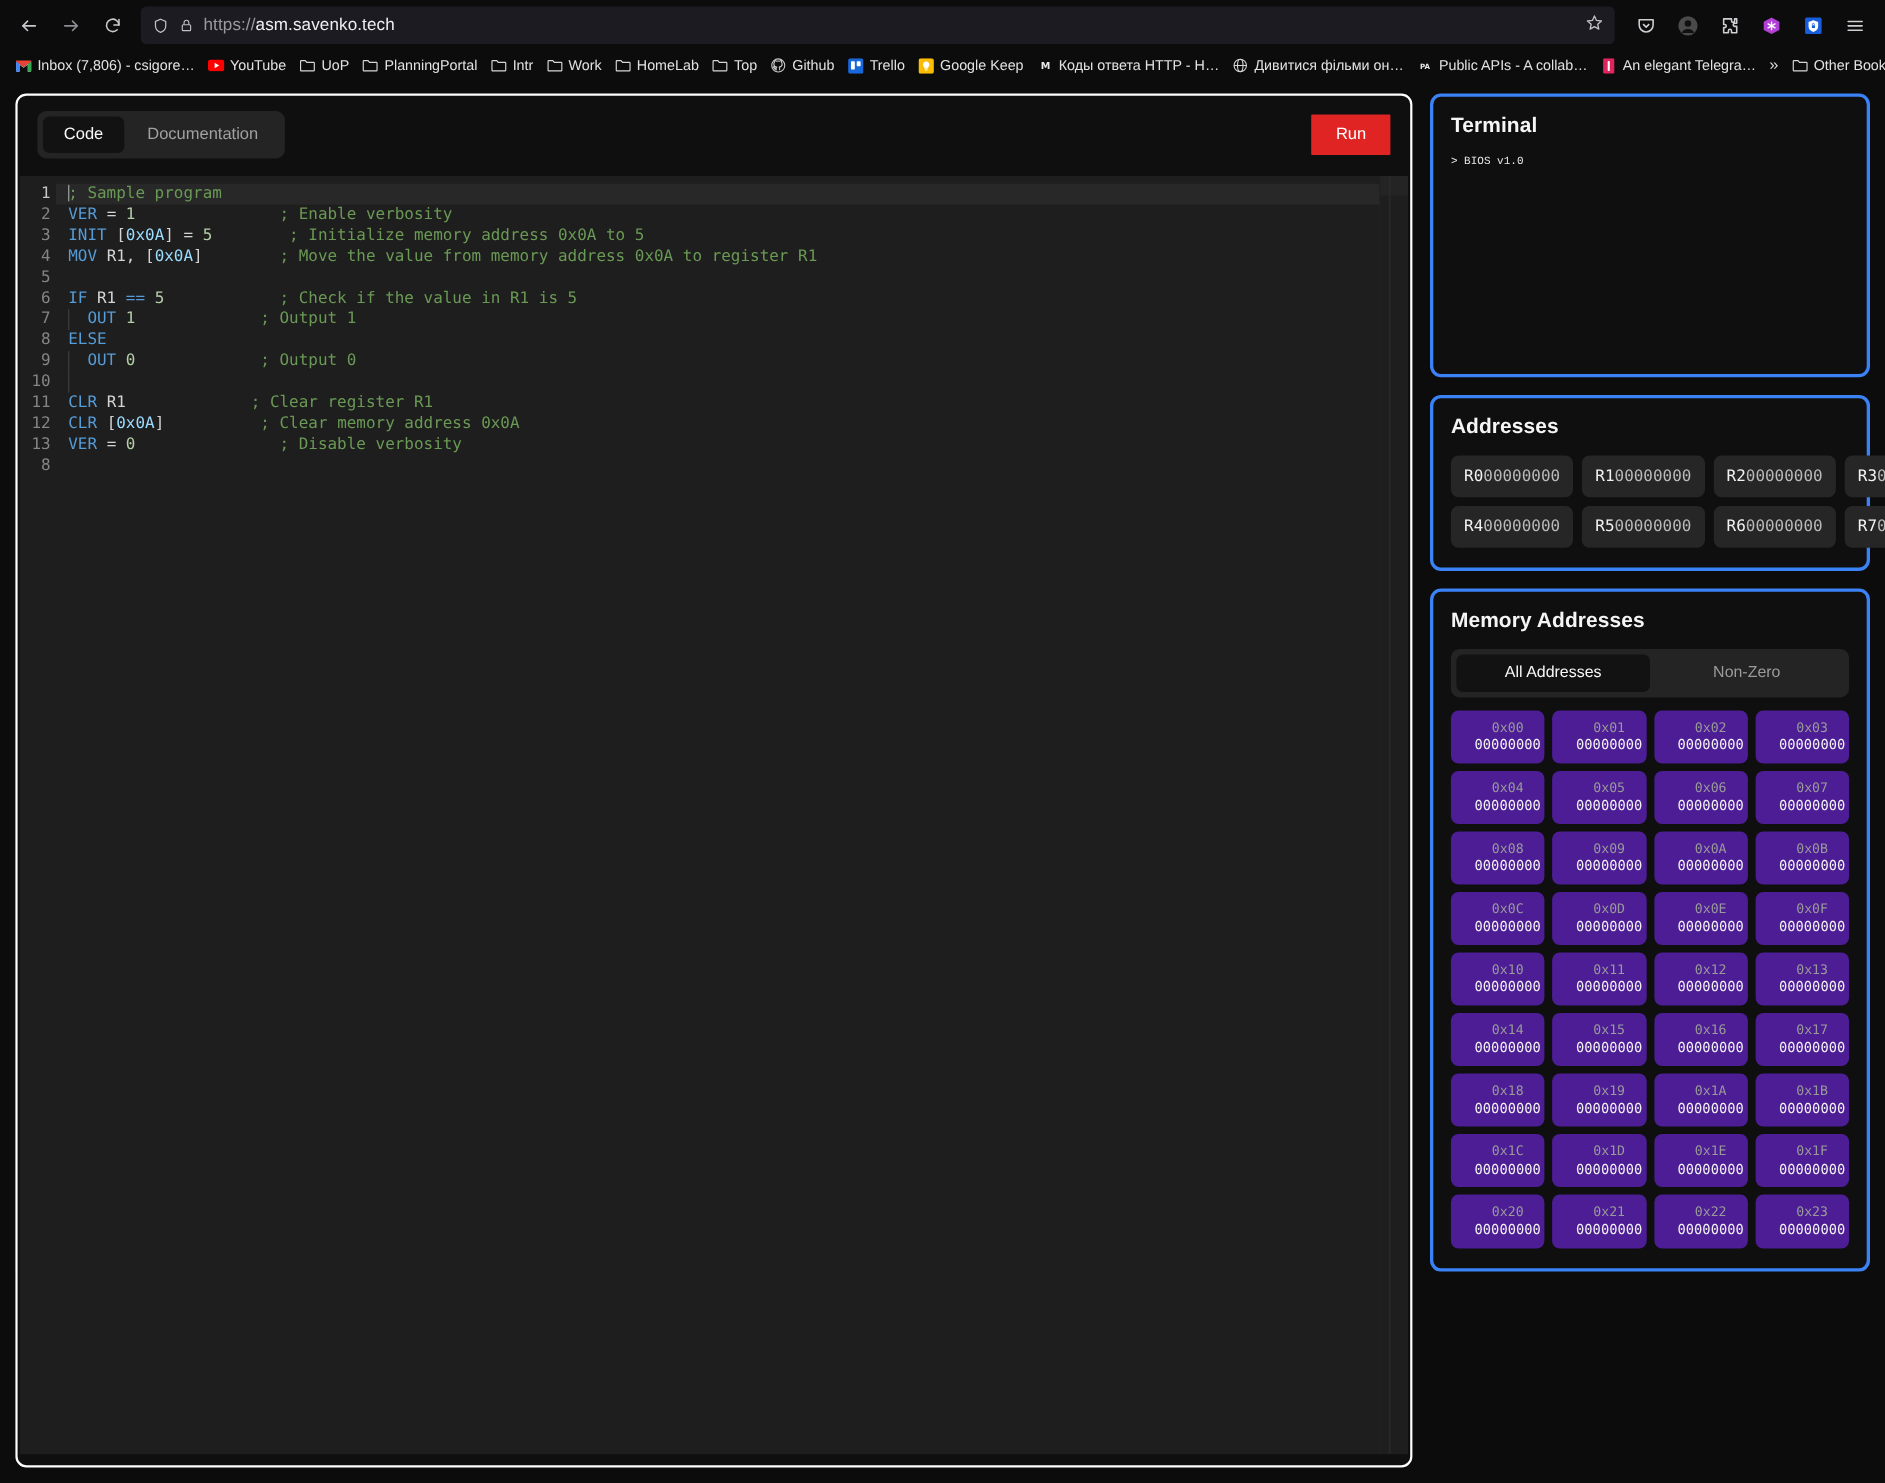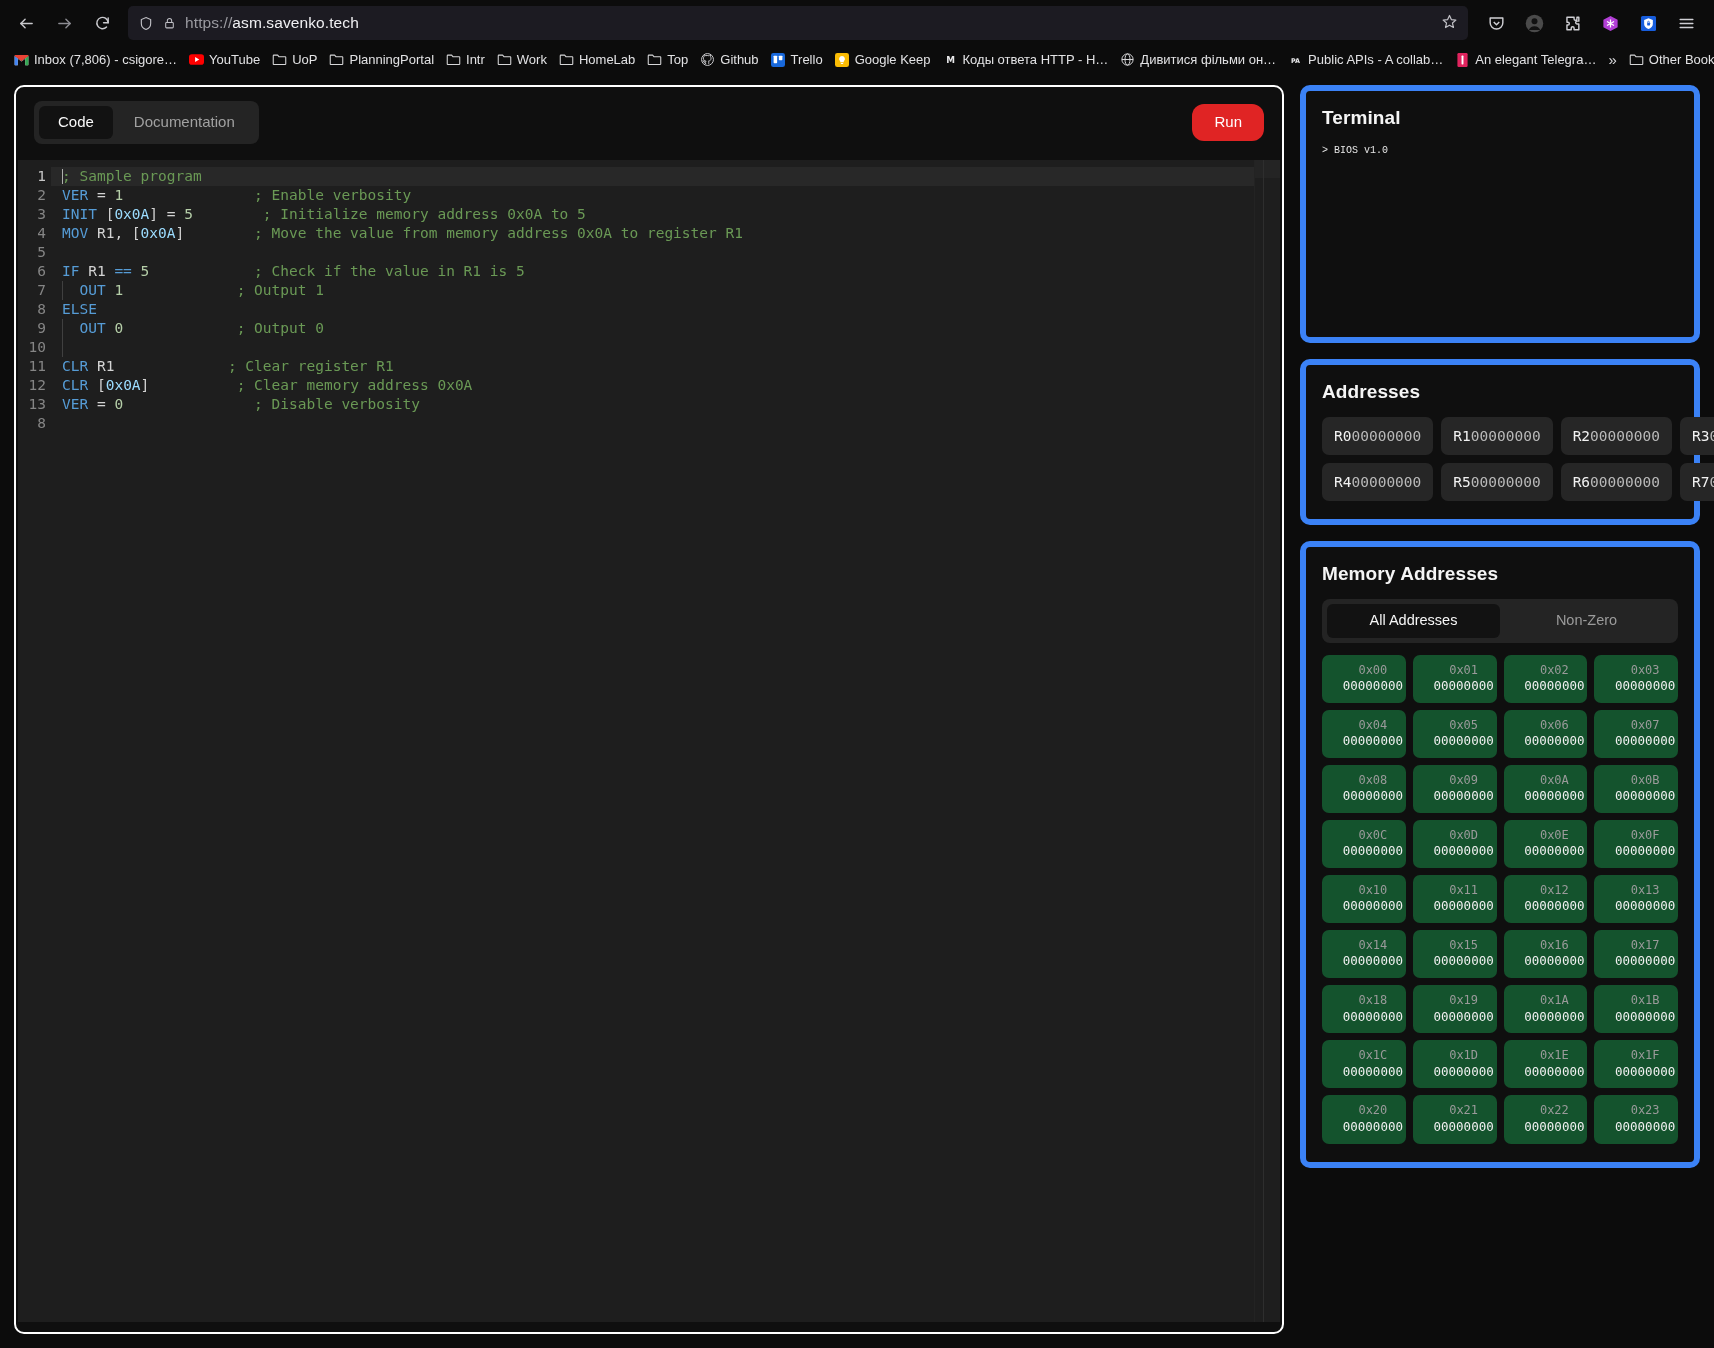--- a/index.html
+++ b/index.html
@@ -117,21 +117,21 @@
   }
   .tab.active {
     background: #121212;
     color: #fafafa;
   }
   .run-btn {
     background: #e02424;
     color: #ffffff;
     font-size: 15px;
     padding: 10px 22px;
-    border-radius: 12px;
+    border-radius: 1px;
     border: none;
     line-height: 1.1;
   }
   .code-wrap {
     flex: 1;
     margin: 6px 2px 10px 2px;
     background: #1e1e1e;
     position: relative;
     overflow: hidden;
     display: flex;
@@ -205,21 +205,21 @@
 
   
   .sidebar {
     width: 400px;
     display: flex; flex-direction: column;
     gap: 16px;
     flex: none;
   }
   .card {
     background: #0f0f0f;
-    border: 6px solid #3b82f6;
+    border: 3px solid #3b82f6;
     border-radius: 10px;
     padding: 16px 16px 18px 16px;
   }
   .card-title {
     font-size: 19px;
     font-weight: bold;
     color: #f5f5f5;
     margin-bottom: 14px;
     letter-spacing: .1px;
   }
@@ -270,21 +270,21 @@
     line-height: 1.1;
   }
   .seg-btn.active { background: #121212; color: #f7f7f7; }
 
   .mem-grid {
     display: grid;
     grid-template-columns: repeat(4, 1fr);
     gap: 7px;
   }
   .mem-cell {
-    background: #14532d;
+    background: #4c1d95;
     border-radius: 7px;
     padding: 7px 2px 8px 20px;
     text-align: center;
     font-family: "DejaVu Sans Mono", "Liberation Mono", monospace;
   }
   .mem-addr { font-size: 12px; color: #9a9a9a; line-height: 1.35; }
   .mem-val  { font-size: 12.5px; color: #f0f0f0; line-height: 1.35; }
 </style>
 </head>
 <body>

